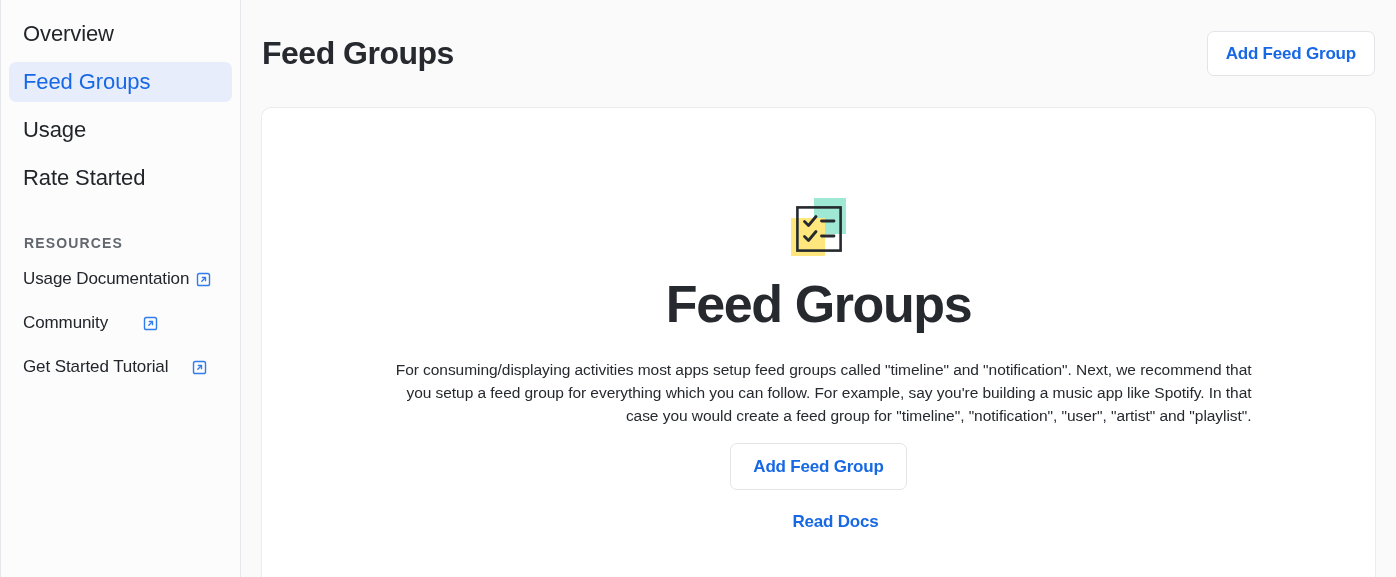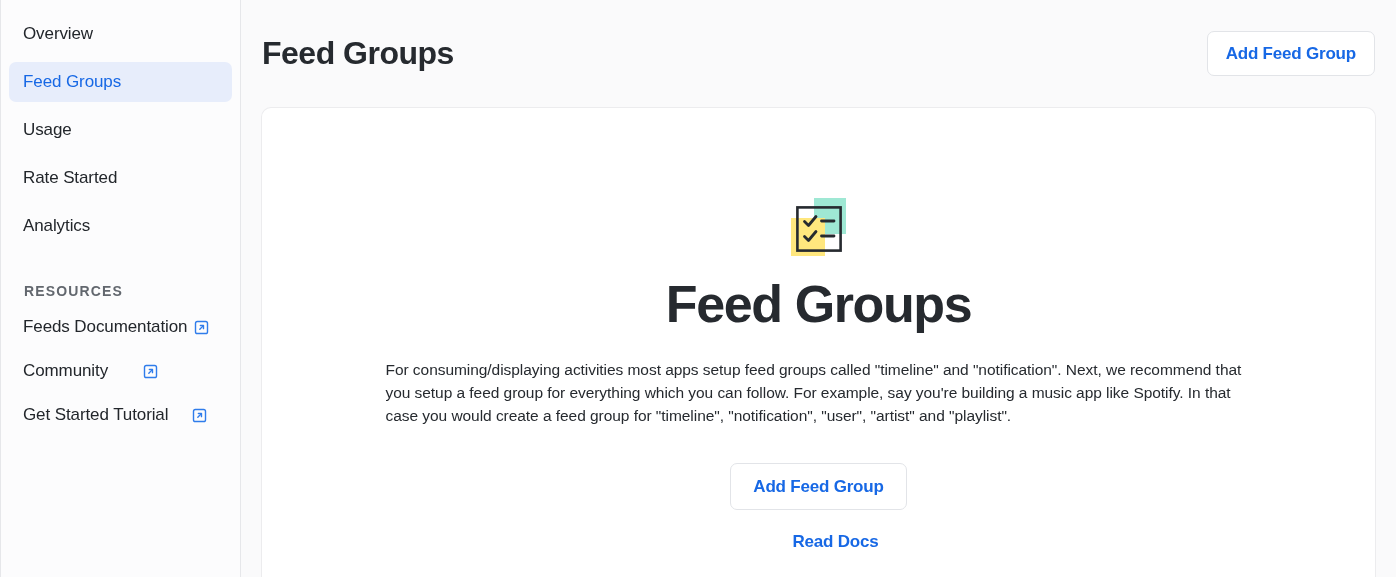--- a/index.html
+++ b/index.html
@@ -29,21 +29,21 @@
     position: relative;
   }
   .nav-list { padding: 0 8px; }
   .nav-item {
     display: block;
     height: 40px;
     line-height: 40px;
     padding: 0 14px;
     margin-bottom: 8px;
     border-radius: 7px;
-    font-size: 17px;
+    font-size: 22px;
     color: #22262b;
     letter-spacing: -0.1px;
     cursor: pointer;
     white-space: nowrap;
   }
   .nav-item.active {
     background: #e7edfb;
     color: #1768e5;
   }
 
@@ -148,26 +148,26 @@
   .empty-title {
     font-size: 52px;
     font-weight: bold;
     color: #262a2f;
     letter-spacing: -1.4px;
     line-height: 1;
     margin-bottom: 28px;
   }
   .empty-desc {
     width: 866px;
-    text-align: left;
+    text-align: right;
     font-size: 15.5px;
     line-height: 23px;
     color: #262a2f;
     letter-spacing: -0.05px;
-    margin-bottom: 36px;
+    margin-bottom: 16px;
   }
   .empty-actions {
     display: flex;
     flex-direction: column;
     align-items: center;
   }
   .btn-add-center {
     border: 1px solid #e2e4e8;
     background: #ffffff;
     color: #1768e5;
@@ -196,29 +196,28 @@
 
 <div class="app">
 
   <aside class="sidebar">
 
     <nav class="nav-list">
       <div class="nav-item">Overview</div>
       <div class="nav-item active">Feed Groups</div>
       <div class="nav-item">Usage</div>
       <div class="nav-item">Rate Started</div>
-      <div class="nav-item">Analytics</div>
     </nav>
 
     <div class="res-heading">RESOURCES</div>
 
     <nav class="res-list">
 
       <a class="res-item">
-        <span class="res-label">Feeds Documentation</span>
+        <span class="res-label">Usage Documentation</span>
         <span class="ext">
           <svg width="15" height="15" viewBox="0 0 16 16" fill="none">
             <rect x="1.6" y="1.6" width="12.8" height="12.8" rx="2" stroke="#2f7ceb" stroke-width="1.5"></rect>
             <path d="M6.2 9.8 L10 6" stroke="#2f7ceb" stroke-width="1.5" stroke-linecap="round"></path>
             <path d="M6.8 5.9 H10.1 V9.2" stroke="#2f7ceb" stroke-width="1.5" stroke-linecap="round" stroke-linejoin="round"></path>
           </svg>
         </span>
       </a>
 
       <a class="res-item widest">

